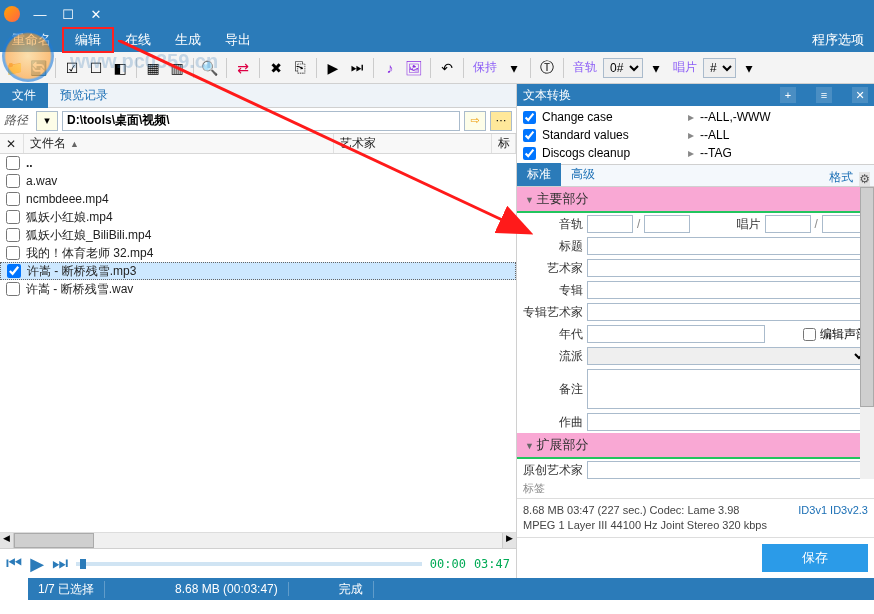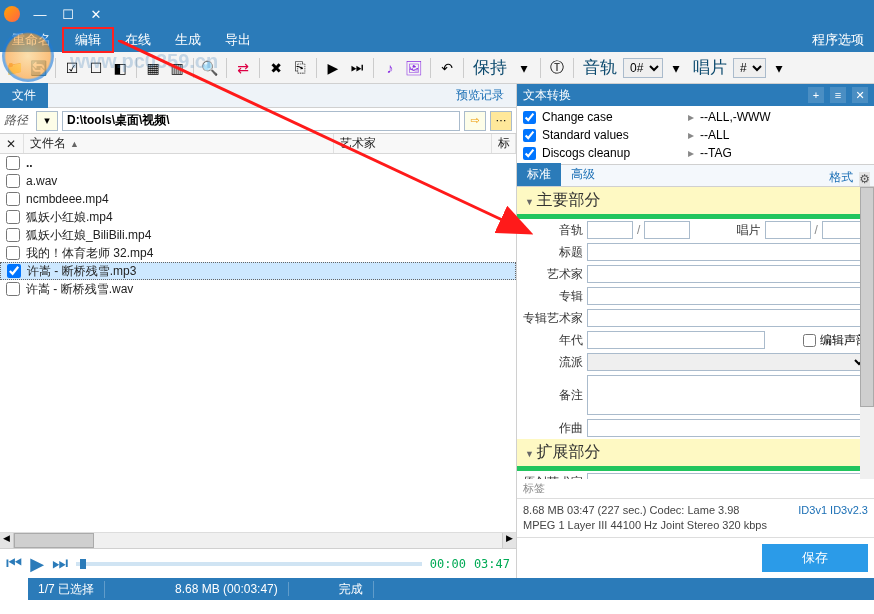--- a/index.html
+++ b/index.html
@@ -15,30 +15,30 @@
 .menubar { height: 24px; background: #2b7bb9; display: flex; align-items: center; font-size: 13px; color: #fff; }
 .menu-item { padding: 3px 12px; }
 .menu-item.highlighted { outline: 2px solid #ff2020; outline-offset: -1px; }
 .menu-spacer { flex: 1; }
 .menu-right { padding: 3px 10px; color: #fff; }
 
 
 .toolbar { height: 32px; background: #f4f4f4; border-bottom: 1px solid #d0d0d0; display: flex; align-items: center; padding: 0 4px; gap: 2px; }
 .tb-btn { width: 22px; height: 22px; display: flex; align-items: center; justify-content: center; border: 1px solid transparent; font-size: 14px; }
 .tb-sep { width: 1px; height: 20px; background: #ccc; margin: 0 3px; }
-.tb-label { font-size: 17px; color: #0c4a6e; margin: 0 4px; }
+.tb-label { font-size: 12px; color: #8b5cf6; margin: 0 4px; }
 .tb-select { font-size: 12px; height: 20px; border: 1px solid #abc; padding: 0 2px; }
 
 
 .body { display: flex; height: 494px; }
 .left-pane { width: 517px; display: flex; flex-direction: column; border-right: 1px solid #d0d0d0; }
 .right-pane { flex: 1; display: flex; flex-direction: column; }
 
 
-.left-tabs { height: 24px; background: #eef3f8; display: flex; align-items: center; border-bottom: 1px solid #d0d0d0; font-size: 12px; justify-content: space-between; }
+.left-tabs { height: 24px; background: #eef3f8; display: flex; align-items: center; border-bottom: 1px solid #d0d0d0; font-size: 12px; }
 .file-tab { background: #2b7bb9; color: #fff; padding: 4px 12px; }
 .preview-tab { padding: 4px 12px; color: #1b6fb5; }
 
 .path-row { height: 26px; display: flex; align-items: center; border-bottom: 1px solid #d0d0d0; font-size: 12px; padding: 0 4px; gap: 4px; }
 .path-label { color: #555; margin-right: 4px; font-style: italic; }
 .path-input { flex: 1; border: 1px solid #abc; height: 20px; padding: 0 4px; font-size: 12px; font-weight: bold; }
 .small-btn { width: 22px; height: 20px; border: 1px solid #abc; background: #fdfde8; display: flex; align-items: center; justify-content: center; font-size: 11px; }
 
 
 .filelist-header { height: 20px; display: flex; background: #f8f8f8; border-bottom: 1px solid #d8d8d8; font-size: 12px; color: #222; }
@@ -55,37 +55,37 @@
 .scroll-h .thumb { width: 80px; height: 100%; background: #cfcfcf; border: 1px solid #aaa; }
 
 
 .playback { height: 30px; border-top: 1px solid #d0d0d0; display: flex; align-items: center; padding: 0 6px; gap: 8px; }
 .play-btn { color: #2b7bb9; font-size: 18px; }
 .seek { flex: 1; height: 4px; background: #d0e4f3; position: relative; }
 .seek .pos { position: absolute; left: 4px; width: 6px; height: 10px; top: -3px; background: #2b7bb9; }
 .time { font-size: 12px; color: #0a5; font-family: monospace; }
 
 
-.panel-hdr { height: 22px; background: #2b7bb9; color: #fff; font-size: 12px; display: flex; align-items: center; padding: 0 6px; gap: 6px; }
+.panel-hdr { height: 22px; background: #2b7bb9; color: #fff; font-size: 12px; display: flex; align-items: center; padding: 0 6px; gap: 20px; }
 .panel-hdr .spacer { flex: 1; }
 .panel-hdr .pbtn { width: 16px; height: 16px; display: flex; align-items: center; justify-content: center; font-size: 11px; background: rgba(255,255,255,0.15); }
 
 .transform-list { font-size: 12px; border-bottom: 1px solid #d0d0d0; padding: 2px 6px; }
 .tr-row { display: flex; align-items: center; height: 18px; gap: 6px; }
 .tr-row .lbl { flex: 0 0 140px; }
 .tr-row .arr { color: #888; }
 
 .tag-tabs { height: 22px; display: flex; align-items: flex-end; font-size: 12px; border-bottom: 1px solid #d0d0d0; background: #f4f8fc; }
 .tag-tab { padding: 3px 10px; color: #1b6fb5; }
 .tag-tab.active { background: #2b7bb9; color: #fff; }
 .tag-tabs .spacer { flex: 1; }
 .tag-tabs .fmt { color: #1b6fb5; padding-right: 6px; }
 
 .tag-scroll { flex: 1; overflow-y: auto; position: relative; }
-.section-hdr { background: #fef9c3; font-size: 16px; padding: 3px 8px; color: #333; border-bottom: 5px solid #22c55e; }
+.section-hdr { background: #f9a8d4; font-size: 13px; padding: 3px 8px; color: #333; border-bottom: 2px solid #22c55e; }
 .section-hdr::before { content: "▼ "; font-size: 9px; color: #666; }
 .form-row { display: flex; align-items: center; font-size: 12px; padding: 2px 6px; gap: 4px; }
 .form-row .flabel { width: 60px; text-align: right; color: #333; }
 .form-row input[type=text] { flex: 1; border: 1px solid #abc; height: 18px; font-size: 12px; padding: 0 3px; }
 .form-row .short { width: 36px; flex: none; }
 .form-row .mid { width: 56px; flex: none; }
 .form-row .sep { color: #888; }
 .form-row select { flex: 1; border: 1px solid #abc; height: 18px; font-size: 12px; }
 .form-row textarea { flex: 1; border: 1px solid #abc; height: 40px; font-size: 12px; resize: none; }
 .scroll-v { position: absolute; right: 0; top: 0; bottom: 0; width: 14px; background: #f0f0f0; }

